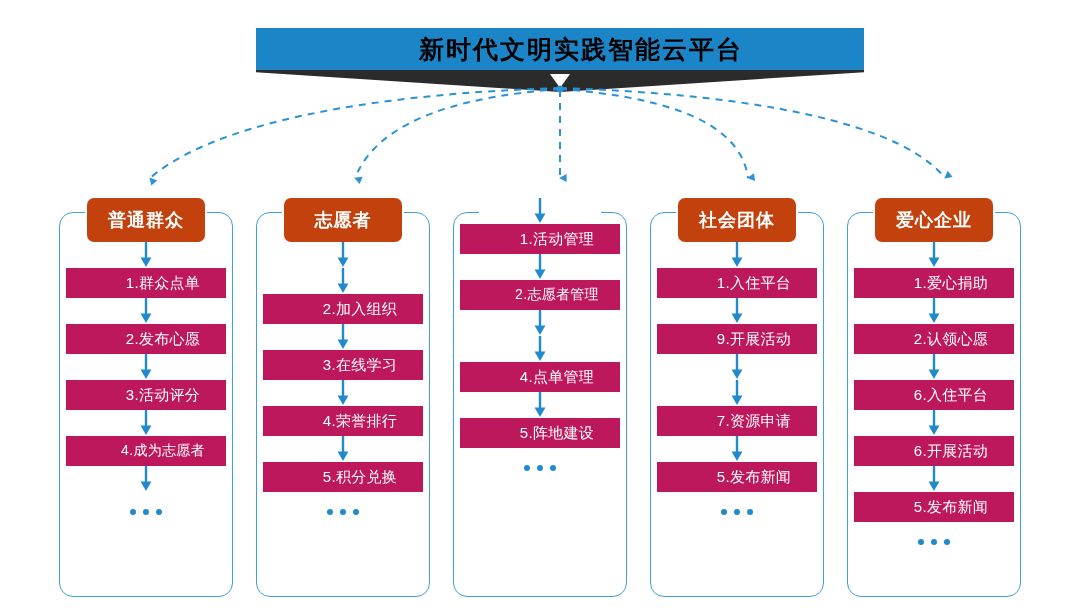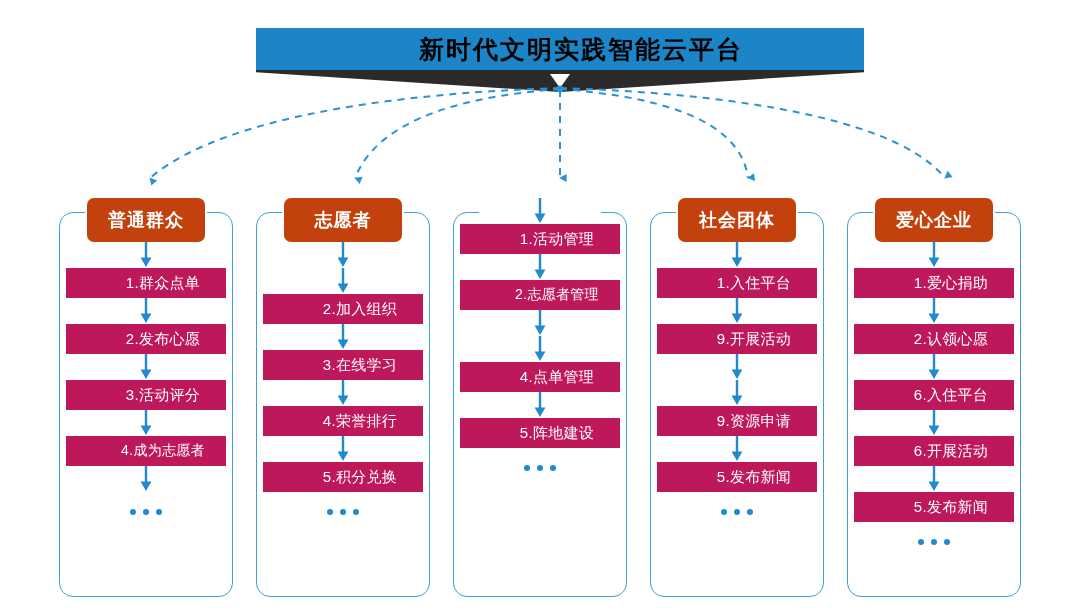--- a/index.html
+++ b/index.html
@@ -404,21 +404,21 @@
               <path d="M1.6,15.5 L12.4,15.5 L7,25 Z" fill="#2189cd"></path>
             </svg>
           </span>
         <span class="arrow">
             <svg width="14" height="26" viewBox="0 0 14 26">
               <path d="M7,0 L7,17" stroke="#2189cd" stroke-width="2.4" fill="none"></path>
               <path d="M1.6,15.5 L12.4,15.5 L7,25 Z" fill="#2189cd"></path>
             </svg>
           </span>
         <div class="item">
-            <span>9.资源申请</span>
+            <span>7.资源申请</span>
           </div>
         <span class="arrow">
             <svg width="14" height="26" viewBox="0 0 14 26">
               <path d="M7,0 L7,17" stroke="#2189cd" stroke-width="2.4" fill="none"></path>
               <path d="M1.6,15.5 L12.4,15.5 L7,25 Z" fill="#2189cd"></path>
             </svg>
           </span>
         <div class="item">
             <span>5.发布新闻</span>
           </div>

